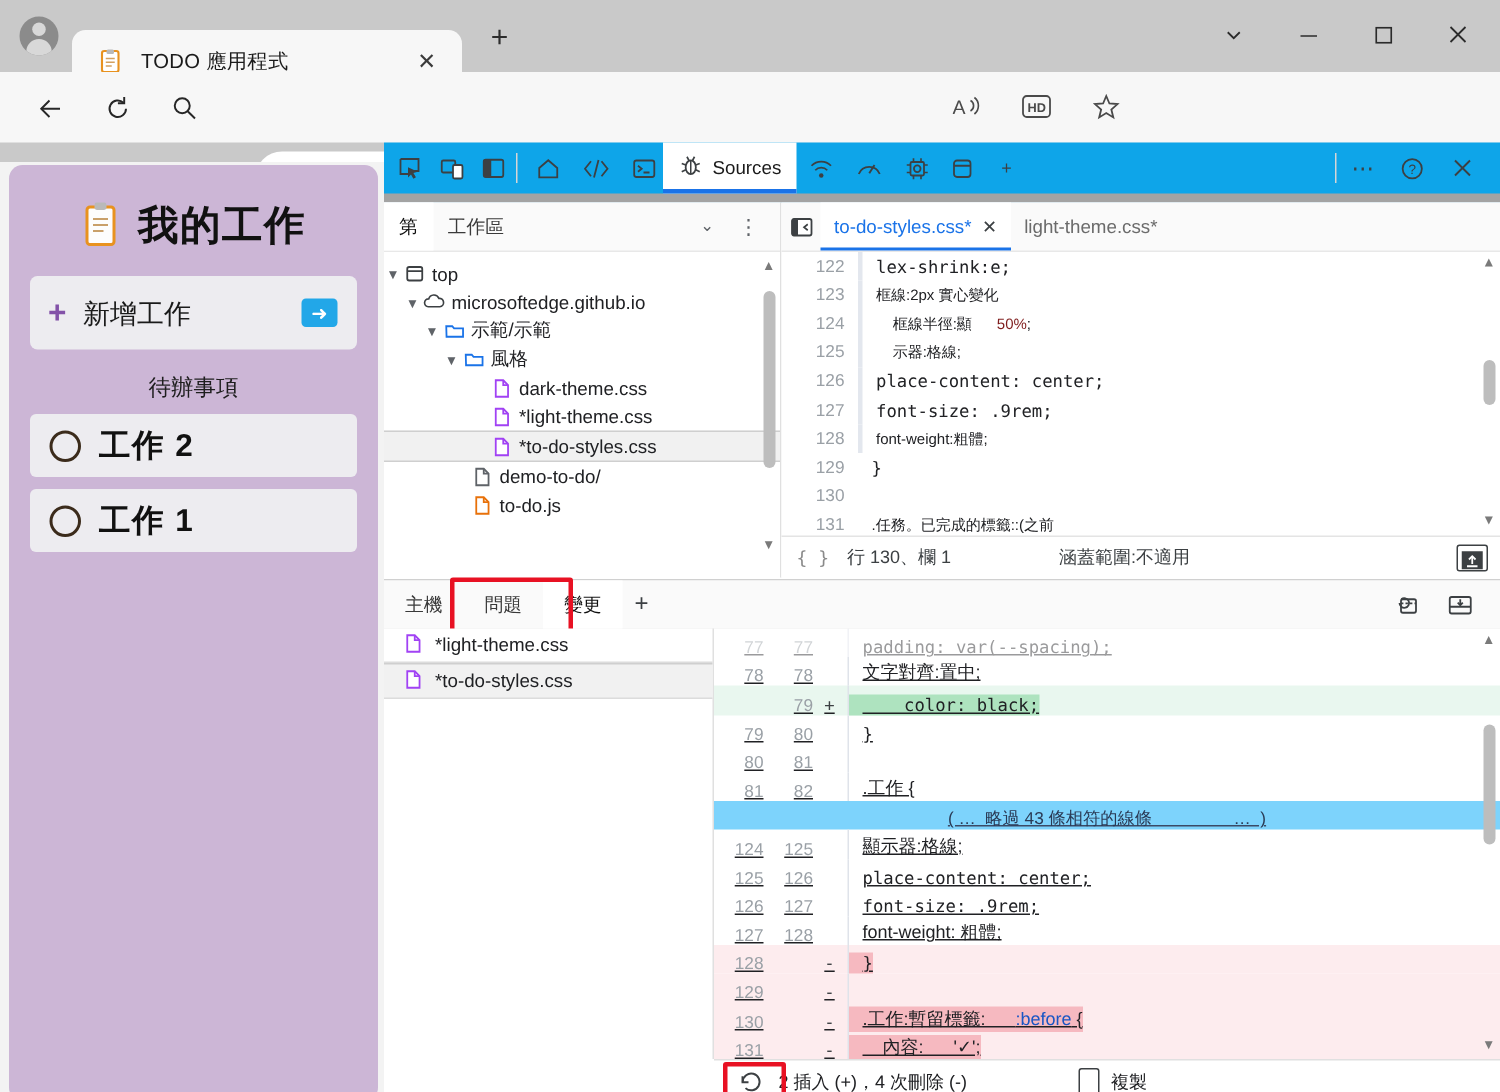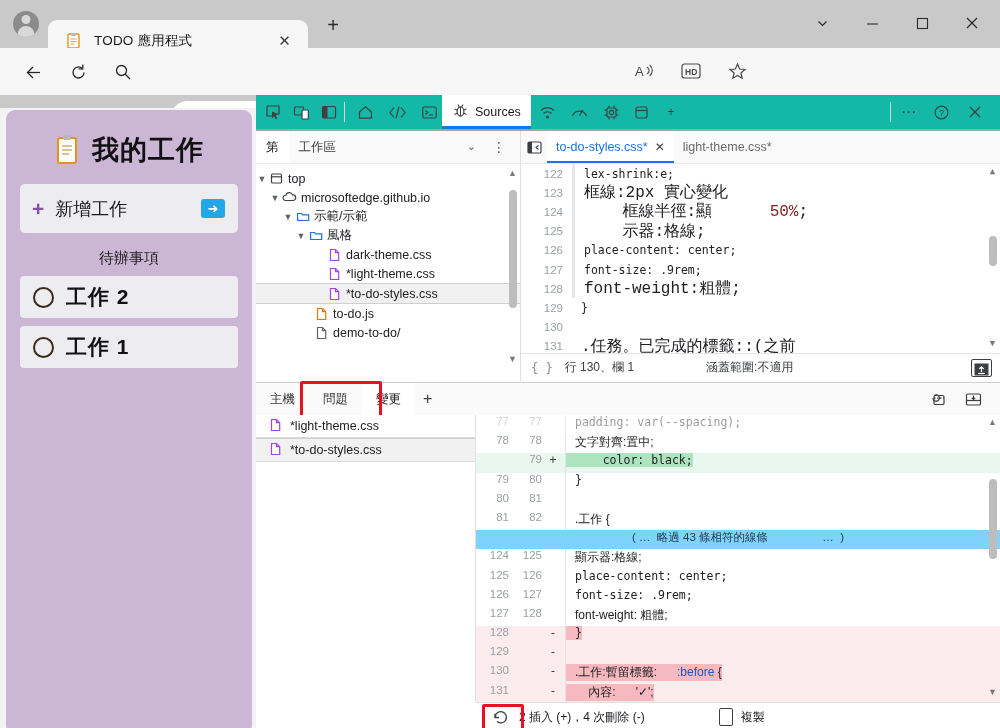--- a/index.html
+++ b/index.html
@@ -65,21 +65,21 @@
     border-radius:3px;display:flex;align-items:center;justify-content:center;color:#fff;font-size:13px;}
   .section-label{text-align:center;font-size:15px;color:#1e1e1e;margin-top:16px;}
   .task{margin:8px 14px 0 14px;height:42px;background:#edecf0;border-radius:4px;
     display:flex;align-items:center;}
   .task-circle{margin-left:13px;width:17px;height:17px;border:2px solid #3b2b1b;border-radius:50%;}
   .task-label{margin-left:12px;font-size:21px;color:#111;font-weight:bold;letter-spacing:1px;}
 
   
   .devtools{position:absolute;left:256px;top:95px;width:744px;height:633px;background:#ffffff;
     font-size:12px;color:#202124;}
-  .dt-toolbar{position:relative;height:34px;background:#14b8a6;border-bottom:2px solid #a3a3a3;}
+  .dt-toolbar{position:relative;height:34px;background:#0ea5e9;border-bottom:6px solid #a3a3a3;}
   .dt-ico{position:absolute;top:4px;width:26px;height:26px;display:flex;align-items:center;
     justify-content:center;color:#3c4043;}
   .sep{position:absolute;top:7px;width:1px;height:20px;background:#d6d6d6;}
   .panel-tab{position:absolute;top:0;height:34px;display:flex;align-items:center;gap:6px;
     padding:0 10px;background:#fff;color:#1a1a1a;font-size:12.5px;}
   .panel-tab::after{content:"";position:absolute;left:0;bottom:0;width:100%;height:3px;background:#1a73e8;}
 
   
   .dt-body{position:relative;height:599px;}
   .nav-pane{position:absolute;left:0;top:0;width:264px;height:250px;background:#fff;
@@ -106,21 +106,21 @@
   .ed-tab{height:32px;display:flex;align-items:center;gap:7px;padding:0 9px;font-size:12.5px;color:#6b6b6b;position:relative;}
   .ed-tab.active{background:#fff;color:#1a73e8;}
   .ed-tab.active::after{content:"";position:absolute;left:0;bottom:0;width:100%;height:2px;background:#1a73e8;}
   .ed-tab .x{color:#3c4043;font-size:12px;}
   .code{position:relative;height:190px;overflow:hidden;font-family:"DejaVu Sans Mono","Liberation Mono",monospace;
     font-size:11.5px;}
   .cl{height:19.2px;display:flex;align-items:center;white-space:pre;}
   .gut{width:42px;text-align:right;padding-right:9px;color:#9aa0a6;font-size:11.5px;
     font-family:"Liberation Sans",sans-serif;}
   .cbar{width:3px;height:19.2px;background:#e3e7ee;}
-  .ctxt{padding-left:9px;color:#202124;font-family:Liberation Mono, monospace;font-size:16px;}
+  .ctxt{padding-left:9px;color:#202124;font-family:Liberation Sans, sans-serif;font-size:10px;}
   .ctxt.mono{font-family:"DejaVu Sans Mono",monospace;font-size:11.5px;}
   .num{color:#7f1d1d;}
   .escroll{position:absolute;right:2px;top:2px;width:11px;height:184px;}
   .escroll .arr{position:absolute;left:0;width:11px;text-align:center;color:#7a7a7a;font-size:9px;}
   .escroll .thumb{position:absolute;left:2px;top:70px;width:8px;height:30px;background:#bdbdbd;border-radius:4px;}
   .ed-status{position:absolute;left:0;bottom:0;width:479px;height:27px;background:#fff;
     border-top:1px solid #e4e4e4;display:flex;align-items:center;font-size:12px;color:#3c4043;}
   .fmt{margin-left:10px;color:#8a8a8a;font-family:"DejaVu Sans Mono",monospace;}
   .pos{margin-left:12px;}
   .cov{margin-left:72px;}
@@ -133,21 +133,21 @@
   .dr-tab{padding:0 14px;height:32px;display:flex;align-items:center;font-size:12.5px;color:#3a3a3a;}
   .dr-tab.active{background:#fff;color:#111;}
   .hl-box{position:absolute;border:3px solid #e81123;border-radius:2px;pointer-events:none;}
   .dr-plus{margin-left:8px;color:#3c4043;font-size:16px;font-weight:300;}
   .dr-ico{position:absolute;top:6px;width:22px;height:20px;display:flex;align-items:center;justify-content:center;color:#3c4043;}
   .ch-list{position:absolute;left:0;top:32px;width:219px;height:287px;background:#fff;border-right:1px solid #e0e0e0;}
   .ch-item{height:22px;display:flex;align-items:center;font-size:12.5px;padding-left:13px;
     border-bottom:1px solid #dcdcdc;}
   .ch-item.sel{background:#f1f1f1;border-top:1px solid #cfcfcf;}
   .diff{position:absolute;left:220px;top:32px;width:524px;height:287px;background:#fff;overflow:hidden;}
-  .dl{height:19.2px;display:flex;align-items:flex-start;white-space:pre;font-size:11.5px;}
+  .dl{height:19.2px;display:flex;align-items:flex-end;white-space:pre;font-size:11.5px;text-decoration:underline;}
   .dg{width:33px;text-align:right;color:#9aa0a6;font-size:11.5px;font-family:"Liberation Sans",sans-serif;}
   .dsign{width:22px;text-align:center;color:#3c4043;font-family:"DejaVu Sans Mono",monospace;}
   .dvline{width:1px;height:19.2px;background:#dfe3ea;margin-left:1px;}
   .dtxt{padding-left:9px;font-family:"Liberation Sans",sans-serif;font-size:12px;color:#202124;}
   .dtxt.mono{font-family:"DejaVu Sans Mono",monospace;font-size:11.5px;}
   .dl.add{background:#e9f7ef;}
   .dl.add .dtxt{background:#aee3bf;}
   .dl.del{background:#fdecee;}
   .dl.del .dtxt{background:#f6b9c0;}
   .dl.fold{background:#7dd3fc;color:#3b4a66;}
@@ -479,35 +479,35 @@
                   <path d="M2.5 1.5h5l3.2 3.2v7.8h-8.2z" fill="#fff" stroke="#a142f4" stroke-width="1.2"></path>
                   <polyline points="7.5,1.5 7.5,4.7 10.7,4.7" fill="none" stroke="#a142f4" stroke-width="1.2"></polyline>
                 </svg>
               </span>
             <span class="tlabel">*to-do-styles.css</span>
           </div>
           <div class="trow" style="padding-left:45px">
             <span class="tri"></span>
             <span class="tico">
                 <svg width="13" height="14" viewBox="0 0 13 14">
+                  <path d="M2.5 1.5h5l3.2 3.2v7.8h-8.2z" fill="#fff" stroke="#5f6368" stroke-width="1.2"></path>
+                  <polyline points="7.5,1.5 7.5,4.7 10.7,4.7" fill="none" stroke="#5f6368" stroke-width="1.2"></polyline>
+                </svg>
+              </span>
+            <span class="tlabel">demo-to-do/</span>
+          </div>
+          <div class="trow" style="padding-left:45px">
+            <span class="tri"></span>
+            <span class="tico">
+                <svg width="13" height="14" viewBox="0 0 13 14">
                   <path d="M2.5 1.5h5l3.2 3.2v7.8h-8.2z" fill="#fff" stroke="#e8710a" stroke-width="1.2"></path>
                   <polyline points="7.5,1.5 7.5,4.7 10.7,4.7" fill="none" stroke="#e8710a" stroke-width="1.2"></polyline>
                 </svg>
               </span>
             <span class="tlabel">to-do.js</span>
-          </div>
-          <div class="trow" style="padding-left:45px">
-            <span class="tri"></span>
-            <span class="tico">
-                <svg width="13" height="14" viewBox="0 0 13 14">
-                  <path d="M2.5 1.5h5l3.2 3.2v7.8h-8.2z" fill="#fff" stroke="#5f6368" stroke-width="1.2"></path>
-                  <polyline points="7.5,1.5 7.5,4.7 10.7,4.7" fill="none" stroke="#5f6368" stroke-width="1.2"></polyline>
-                </svg>
-              </span>
-            <span class="tlabel">demo-to-do/</span>
           </div>
 
           <div class="tscroll">
             <div class="arr" style="top:0">▲</div>
             <div class="thumb"></div>
             <div class="arr" style="top:186px">▼</div>
           </div>
         </div>
       </div>
 

